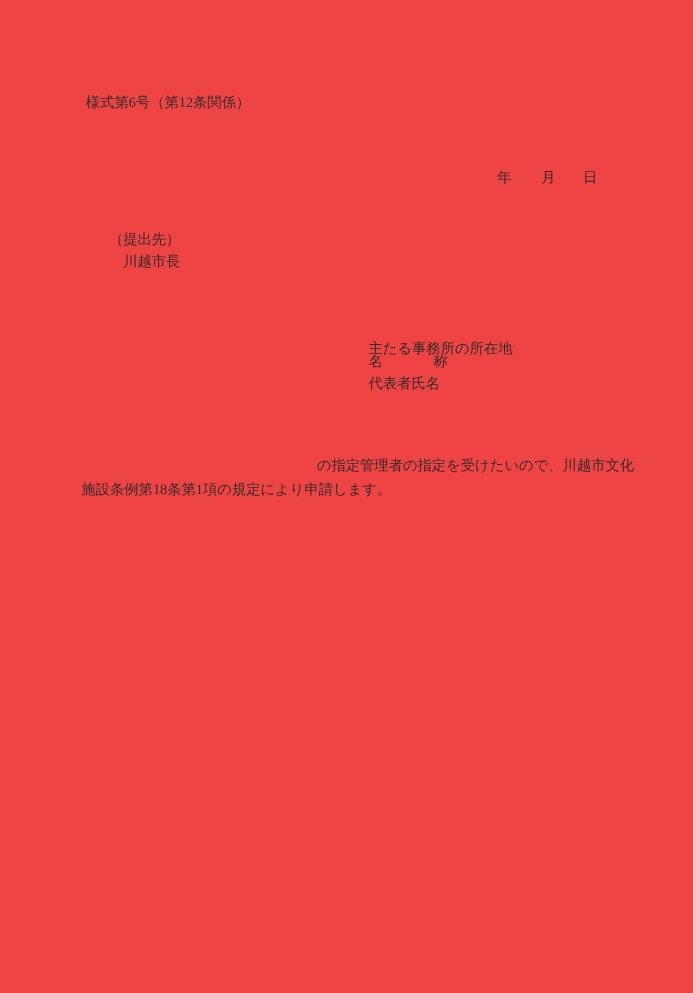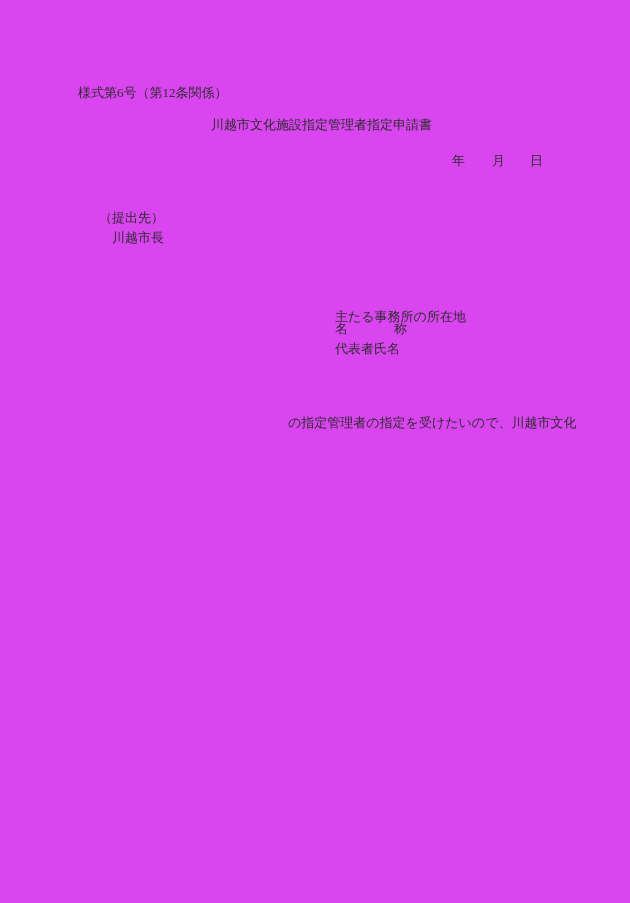--- a/index.html
+++ b/index.html
@@ -5,21 +5,21 @@
     * { margin: 0; padding: 0; box-sizing: border-box; }
     html, body {
       width: 630px;
       background: #fcfcfc;
       font-family: "Liberation Serif", "DejaVu Serif", serif;
     }
     .page {
       position: relative;
       width: 630px;
       height: 903px;
-      background: #d946ef;
+      background: #ef4444;
       color: #2d2d2d;
       font-size: 13px;
       line-height: 15px;
       overflow: hidden;
     }
     .abs { position: absolute; white-space: pre; }
 
     .form-number   { top: 85px;  left: 78px; }
     .doc-title     { top: 117px; left: 211px; letter-spacing: 0px; }
 
@@ -40,33 +40,33 @@
     .body-line1 { top: 415px; left: 288px; }
     .body-line2 { top: 437px; left: 74px; }
   </style>
 </head>
 <body>
 
 <div class="page">
 
   <div class="abs form-number">様式第6号（第12条関係）</div>
 
-  <div class="abs doc-title">川越市文化施設指定管理者指定申請書</div>
 
   <div class="abs date-year">年</div>
   <div class="abs date-month">月</div>
   <div class="abs date-day">日</div>
 
   <div class="abs recipient-label">（提出先）</div>
   <div class="abs recipient-name">川越市長</div>
 
   <div class="abs address-label">主たる事務所の所在地</div>
 
   <div class="abs name-label-row">
     <span>名</span>
     <span>称</span>
   </div>
 
   <div class="abs representative-label">代表者氏名</div>
 
   <div class="abs body-line1">の指定管理者の指定を受けたいので、川越市文化</div>
+  <div class="abs body-line2">施設条例第18条第1項の規定により申請します。</div>
 
 </div>
 
 </body></html>

